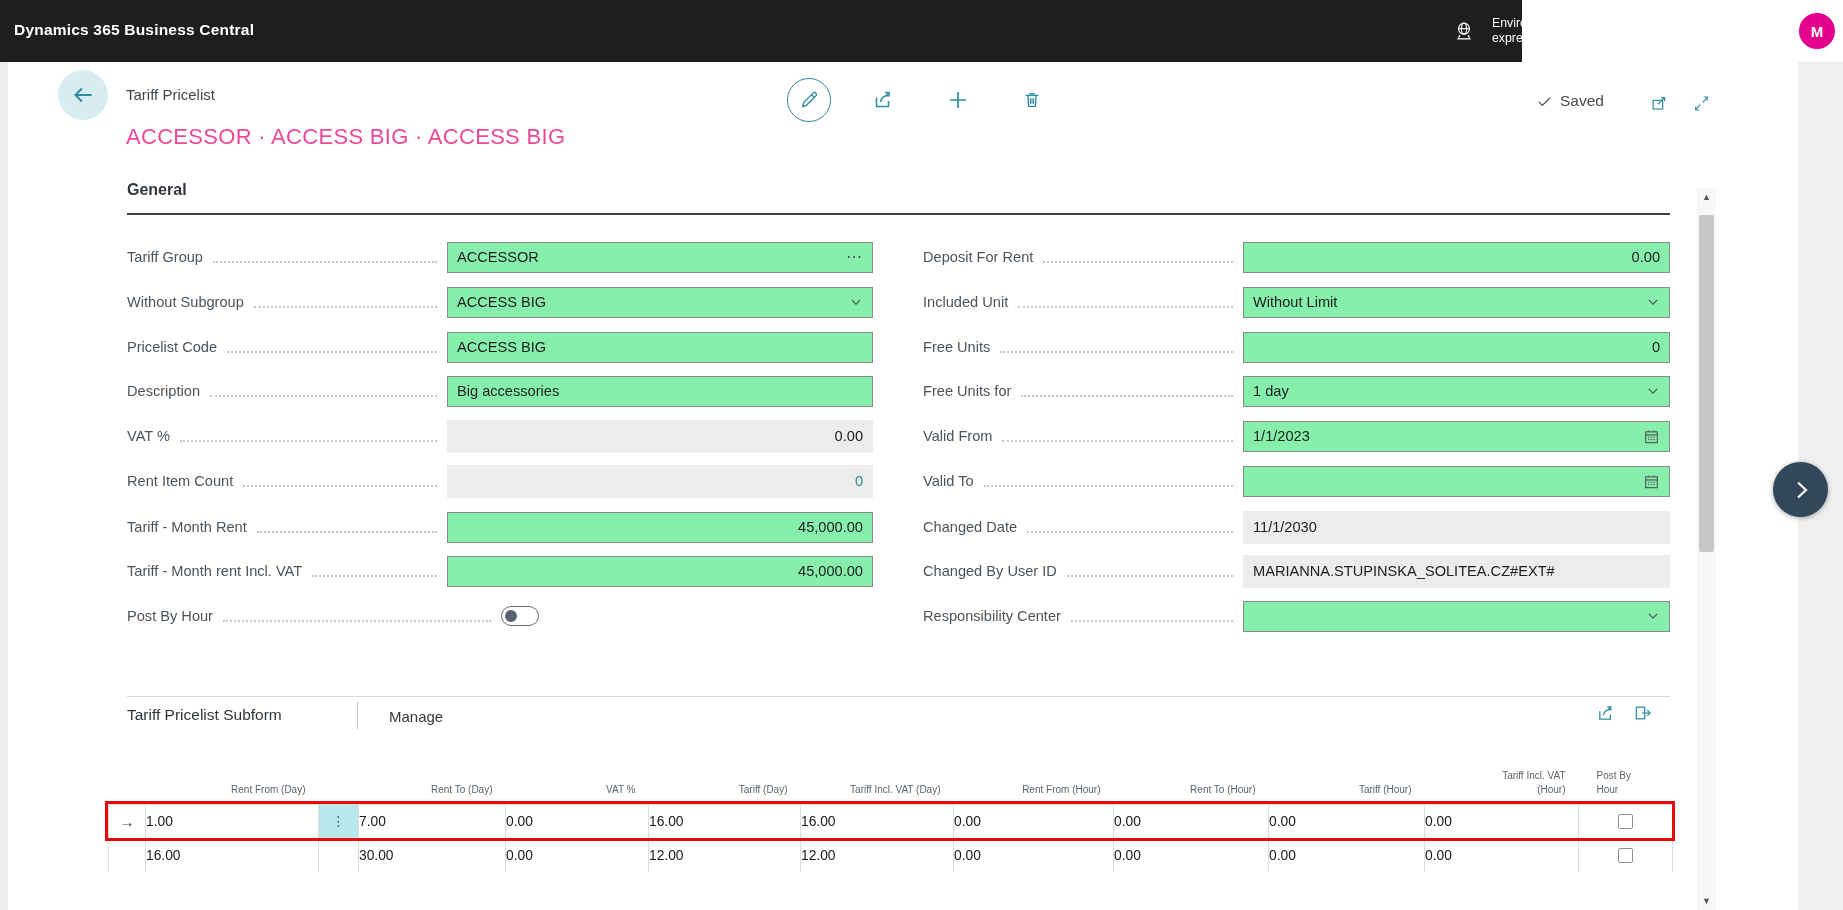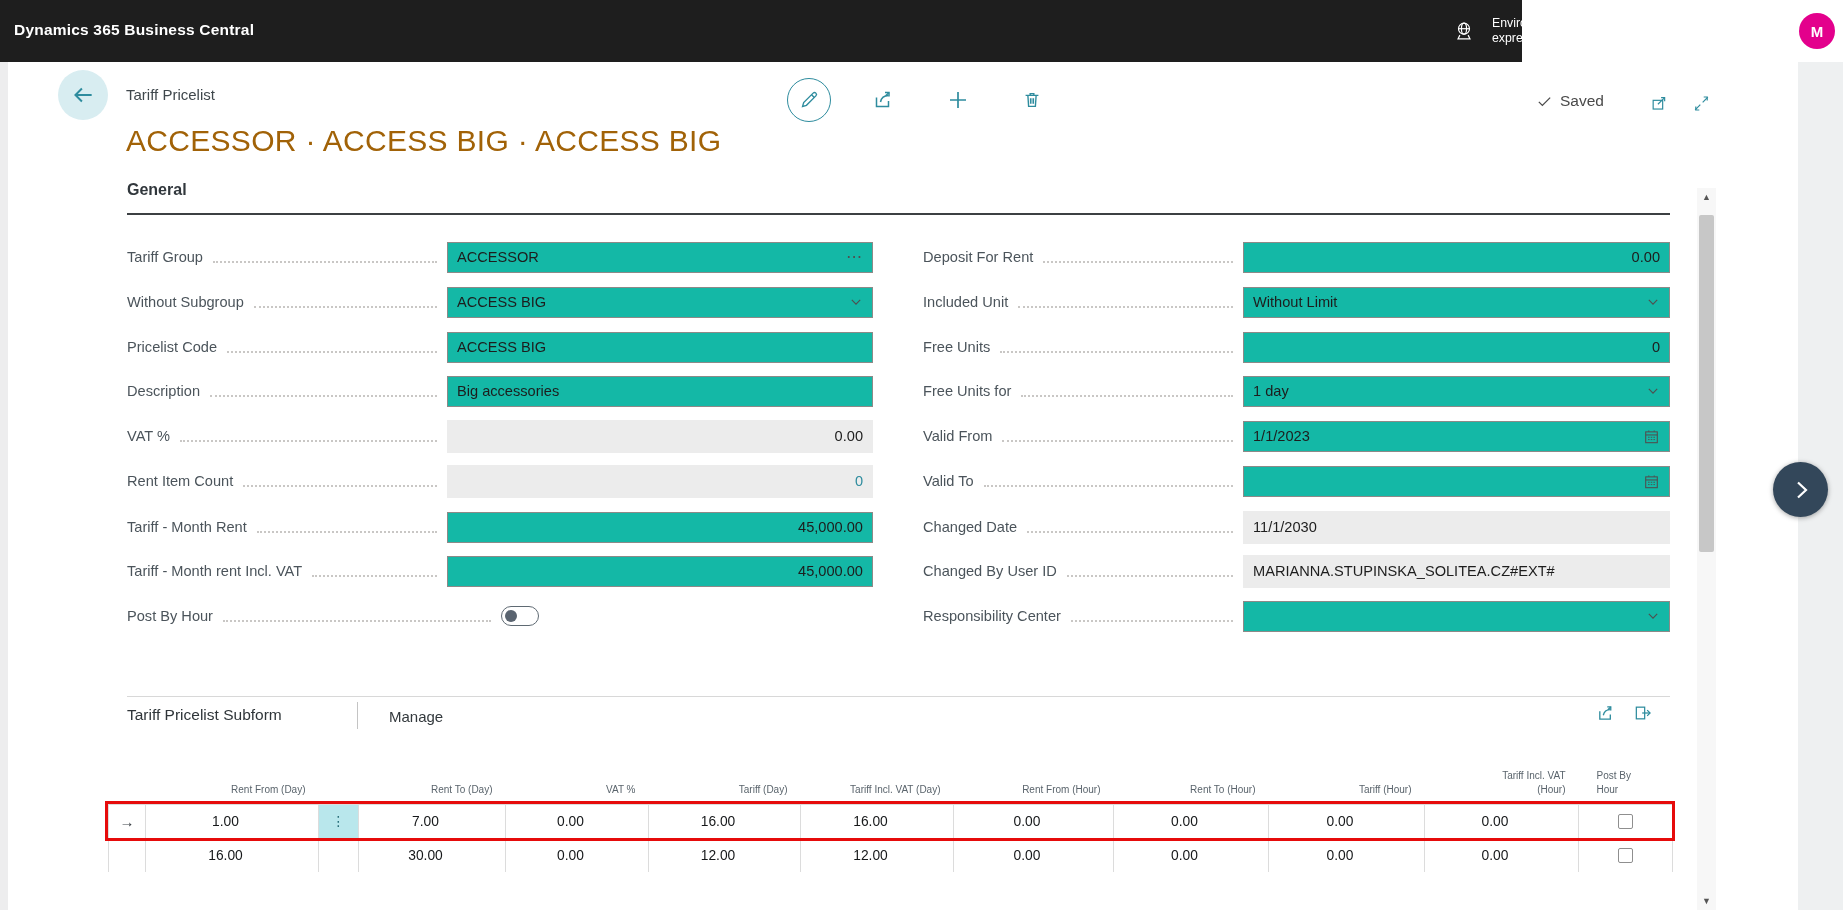--- a/index.html
+++ b/index.html
@@ -31,35 +31,35 @@
     display:flex;align-items:center;justify-content:center;z-index:40;cursor:pointer;box-shadow:0 1px 5px rgba(0,0,0,.35);}
   
   .vsb{position:absolute;left:1697px;top:188px;width:19px;height:722px;background:#f7f7f7;z-index:20;}
   .vsb-up,.vsb-down{position:absolute;left:0;width:19px;height:18px;color:#555;font-size:9px;text-align:center;line-height:18px;cursor:pointer;}
   .vsb-up{top:0;} .vsb-down{bottom:0;}
   .vsb-thumb{position:absolute;left:2px;top:27px;width:15px;height:337px;background:#c7c7c7;border-radius:2px;cursor:pointer;}
   
   .back-btn{position:absolute;left:58px;top:70px;width:50px;height:50px;border-radius:50%;background:#d8edf1;
     display:flex;align-items:center;justify-content:center;color:var(--accent);cursor:pointer;}
   .crumb{position:absolute;left:126px;top:86px;font-size:15px;color:#3f474c;cursor:pointer;}
-  .page-title{position:absolute;left:126px;top:124px;font-size:30px;font-weight:200;color:#a16207;letter-spacing:.3px;white-space:nowrap;text-align:right;}
+  .page-title{position:absolute;left:126px;top:124px;font-size:22px;font-weight:200;color:#ec4899;letter-spacing:.3px;white-space:nowrap;text-align:right;}
   .act{position:absolute;top:78px;width:44px;height:44px;display:flex;align-items:center;justify-content:center;color:var(--accent);cursor:pointer;}
   .act-edit{left:787px;border:1.6px solid var(--accent);border-radius:50%;}
   .act-share{left:861px;} .act-new{left:936px;} .act-delete{left:1010px;}
   .saved{position:absolute;left:1536px;top:92px;display:flex;align-items:center;gap:7px;color:#4a4a4a;font-size:15.5px;}
   .hd-ic{position:absolute;top:92px;width:22px;height:22px;display:flex;align-items:center;justify-content:center;color:var(--accent);cursor:pointer;}
   .hd-openwin{left:1648px;} .hd-collapse{left:1690px;}
   
   .sec-title{position:absolute;left:127px;top:181px;font-size:16px;font-weight:700;color:#31373c;}
   .sec-rule{position:absolute;left:127px;top:213px;width:1543px;height:2px;background:#3c4043;}
   .frow{position:absolute;left:127px;width:746px;height:32px;display:flex;align-items:center;}
   .frow.rcol{left:923px;width:747px;}
   .flabel{font-size:14.6px;color:#4b545b;white-space:nowrap;}
   .leader{flex:1;border-bottom:2px dotted #c9c7c5;margin:0 10px;transform:translateY(5px);min-width:12px;}
-  .fbox{width:426px;height:31px;border:1px solid #8c8a88;background:#14b8a6;display:flex;align-items:center;
+  .fbox{width:426px;height:31px;border:1px solid #8c8a88;background:#86efac;display:flex;align-items:center;
     padding:0 9px;font-size:14.6px;color:#1d1d1d;flex:none;cursor:text;}
   .rcol .fbox{width:427px;}
   .fval{flex:1;white-space:nowrap;overflow:hidden;}
   .numeric .fval{text-align:right;}
   .fbox.disabled{border:none;background:var(--disabled);height:33px;padding:0 10px;cursor:default;}
   .fbox.linkval .fval{color:var(--accent);cursor:pointer;}
   .assist{color:#4f4f4f;margin-left:10px;font-size:16px;letter-spacing:1px;line-height:10px;cursor:pointer;}
   .fbox .tail-ic{margin-left:8px;color:#4f4f4f;display:flex;align-items:center;cursor:pointer;}
   .toggle{width:38px;height:20px;border:1px solid #5f6a73;border-radius:10px;position:relative;background:#fff;flex:none;cursor:pointer;}
   .toggle .knob{position:absolute;left:3px;top:3px;width:12px;height:12px;border-radius:50%;background:#5a6470;}
@@ -71,21 +71,21 @@
   .sub-acts{position:absolute;left:1594px;top:702px;display:flex;gap:16px;color:var(--accent);}
   .sub-acts .si{width:22px;height:22px;display:flex;align-items:center;justify-content:center;cursor:pointer;}
   
   table.grid{position:absolute;left:108px;top:752px;width:1564px;border-collapse:collapse;table-layout:fixed;}
   .grid th{font-weight:400;font-size:10px;color:#5a646c;text-align:right;vertical-align:bottom;
     padding:0 13px 7px 0;height:52px;line-height:1.4;cursor:pointer;}
   .grid th.hc{text-align:center;padding-right:4px;}
   .grid th .wrap2{display:inline-block;max-width:92px;}
   .grid th .wrap3{display:inline-block;max-width:54px;text-align:left;}
   .grid td{border-top:1px solid #dcdcdc;border-right:1px solid #dcdcdc;height:34px;font-size:13.8px;color:#16181a;
-    text-align:center;padding:0 13px 0 0;cursor:pointer;}
+    text-align:left;padding:0 13px 0 0;cursor:pointer;}
   .grid td:first-child{border-left:1px solid #dcdcdc;text-align:center;padding:0;color:#3b4146;font-size:15px;}
   .grid td.dotcell{padding:0;text-align:center;font-size:14px;color:#2a6f7a;}
   .grid tr.sel td.dotcell{background:var(--row_menu_bg);}
   .grid td.cbcell{text-align:center;padding:0;}
   .cb{display:inline-block;width:15px;height:15px;border:1px solid #8f8f8f;border-radius:2px;background:#fff;vertical-align:middle;cursor:pointer;}
   .row-highlight{position:absolute;left:105px;top:801px;width:1570px;height:40px;border:3px solid var(--selection);pointer-events:none;z-index:10;}
   svg{display:block;}
 </style>
 </head>
 <body>

